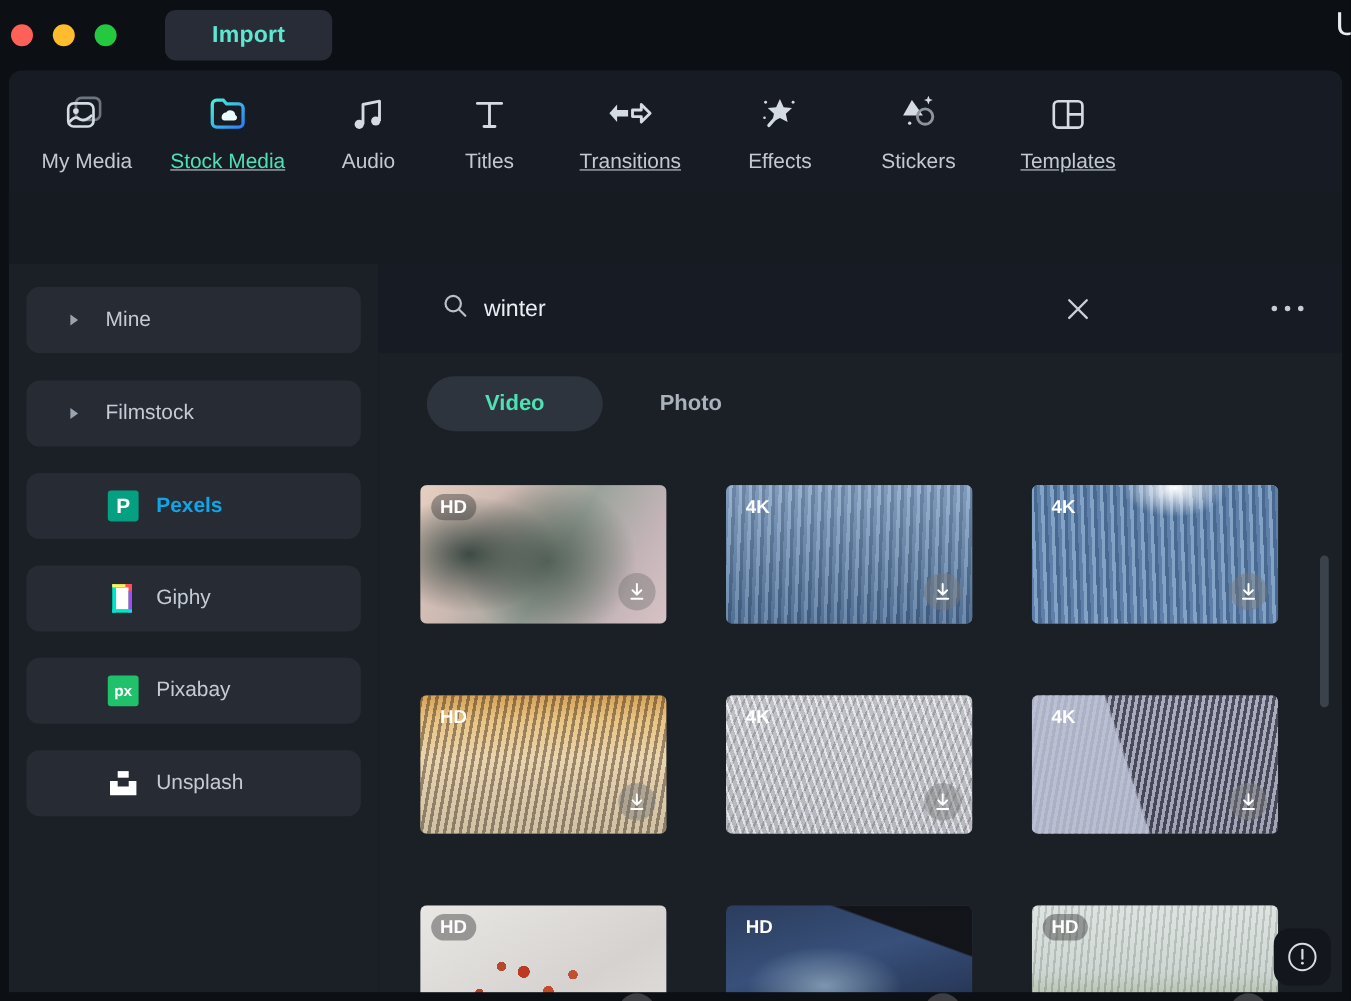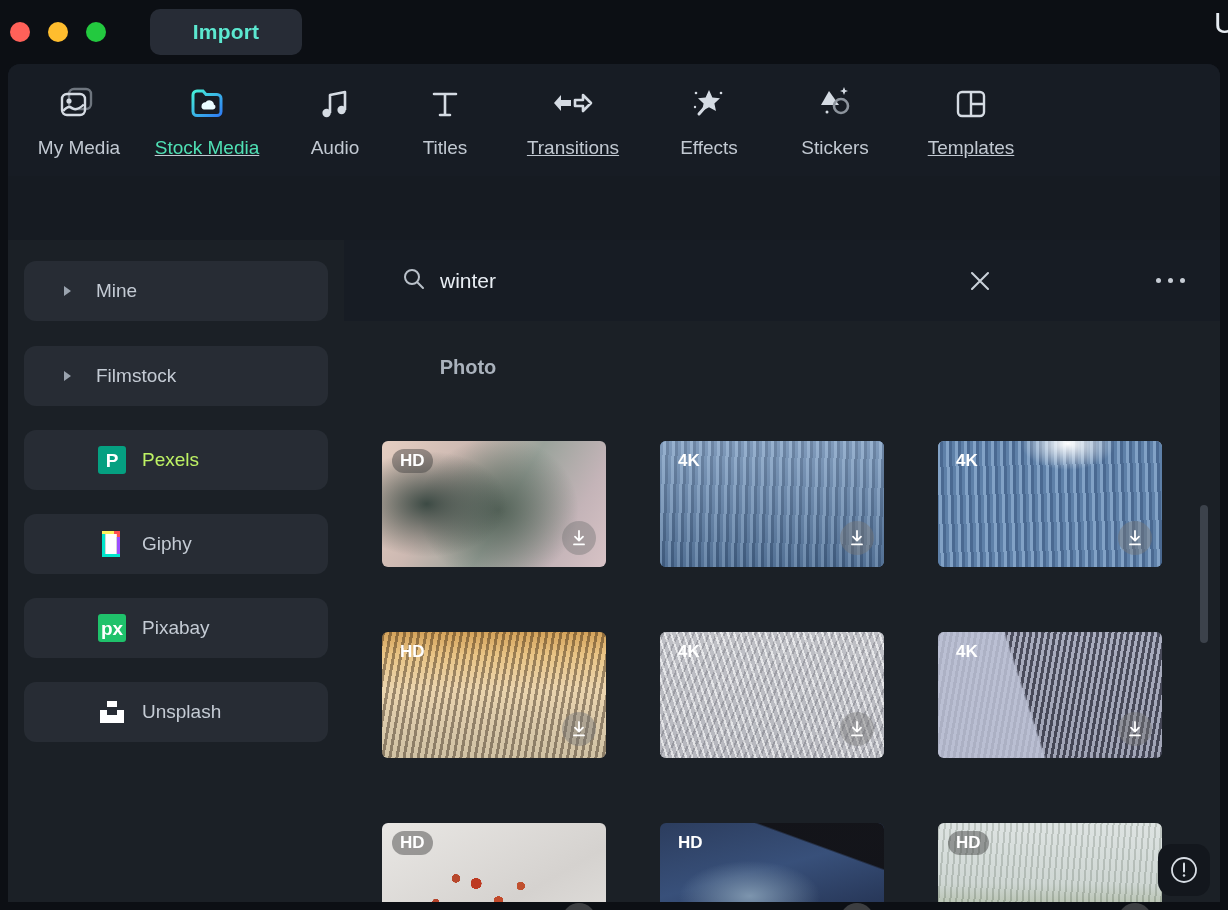--- a/index.html
+++ b/index.html
@@ -66,26 +66,26 @@
     background: #272c34; border-radius: 12px;
     display: flex; align-items: center; color: #c4cbd4; font-size: 19px;
   }
   .side-caret {
     width: 0; height: 0; border-left: 7px solid #9aa3ae;
     border-top: 5px solid transparent; border-bottom: 5px solid transparent;
     margin-left: 40px; margin-right: 25px;
   }
   .side-logo { width: 28px; height: 28px; margin-left: 74px; margin-right: 16px;
     border-radius: 3px; position: relative; flex: none; }
-  .side-label.sel { color: #bef264; }
+  .side-label.sel { color: #0ea5e9; font-weight: bold; }
 
   .logo-pexels { background: #05a081; display: flex; align-items: center; justify-content: center; }
   .logo-pexels span { color: #fff; font-weight: bold; font-size: 19px; line-height: 1; font-family: "Liberation Sans", sans-serif; }
   .logo-pixabay { background: #1fc26b; display: flex; align-items: center; justify-content: center; }
-  .logo-pixabay span { color: #fff; font-weight: bold; font-size: 19px; line-height: 1; }
+  .logo-pixabay span { color: #fff; font-weight: bold; font-size: 14px; line-height: 1; }
   .logo-unsplash { background: transparent; }
 
   .collapse-btn {
     position: absolute; left: 290px; top: 843px; width: 32px; height: 32px;
     background: #272c34; border-radius: 9px;
     display: flex; align-items: center; justify-content: center;
   }
 
   
   .content {
@@ -334,20 +334,21 @@
         <span class="more-dots">
           <i></i>
             <i></i>
             <i></i>
         </span>
       </div>
 
       <div class="results">
 
         <div class="seg">
+          <div class="seg-btn active">Video</div>
           <div class="seg-btn">Photo</div>
         </div>
 
         <div class="grid">
 
           <div class="grid-row">
             <div class="card">
               <div class="thumb" style="background:
                 radial-gradient(ellipse 60% 70% at 20% 50%, #3c4a44 0%, rgba(60,74,68,0) 60%),
                 radial-gradient(ellipse 55% 90% at 52% 55%, #556359 0%, rgba(85,99,89,0) 65%),

